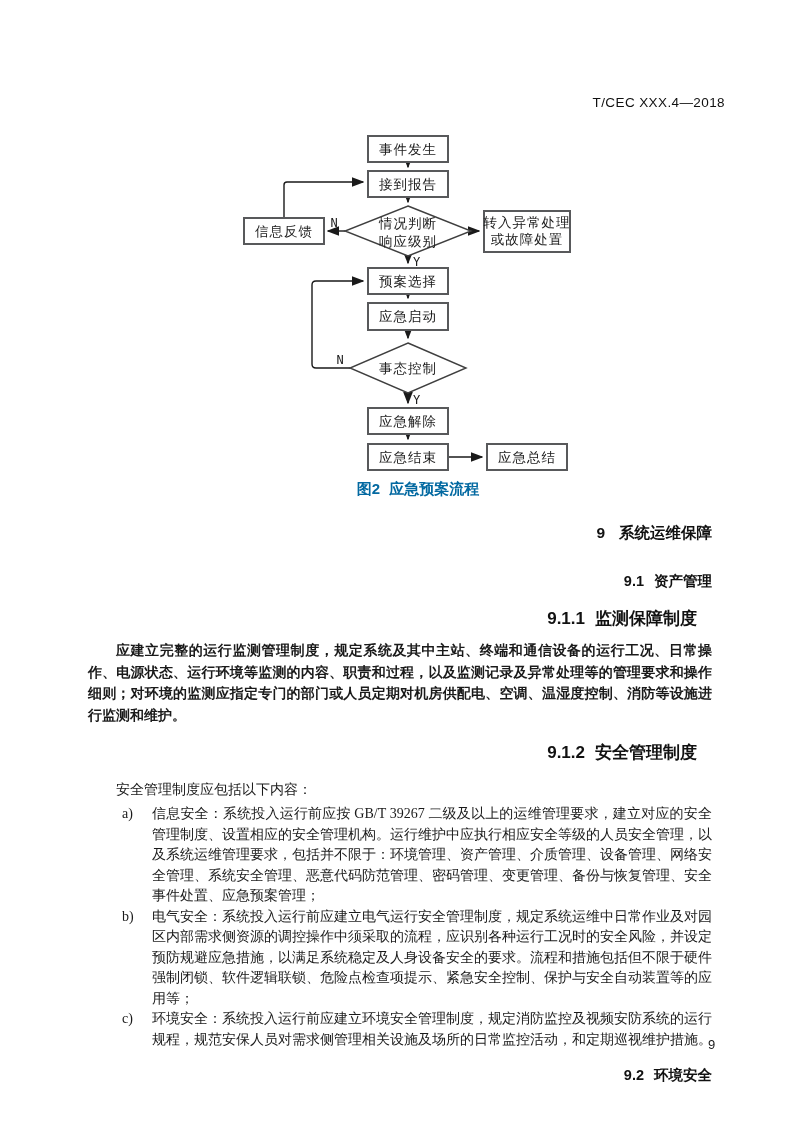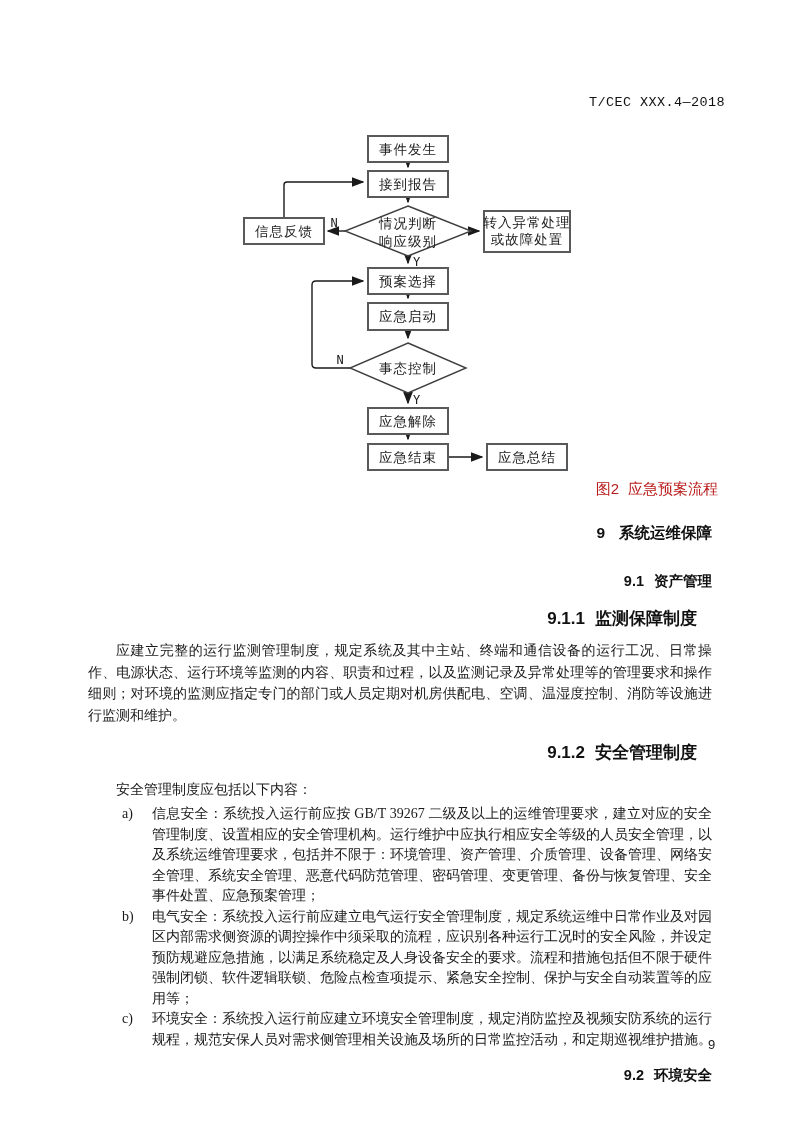--- a/index.html
+++ b/index.html
@@ -3,51 +3,51 @@
 <meta charset="utf-8">
 <style>
   html,body { margin:0; padding:0; }
   body {
     width:793px; height:1122px; background:#ffffff; position:relative;
     overflow:hidden; color:#1a1a1a;
     font-family:"Liberation Serif","DejaVu Serif",serif;
   }
   .std-header {
     position:absolute; top:95px; right:68px;
-    font-family:Liberation Mono, monospace;
+    font-family:Liberation Sans, sans-serif;
     font-size:13.5px; letter-spacing:0.4px; color:#111;margin-left:8px;
   }
   .flow-wrap { position:absolute; left:0; top:0; width:629px; height:510px; }
   .fbox { fill:#ffffff; stroke:#58595b; stroke-width:2; }
   .fdia { fill:#ffffff; stroke:#3f3f3f; stroke-width:1.4; }
   .fline { fill:none; stroke:#1a1a1a; stroke-width:1.4; }
   .ftext { font-family:"Liberation Serif","DejaVu Serif",serif; font-size:13.5px; fill:#1a1a1a; letter-spacing:1px; }
   .flabel { font-family:"DejaVu Sans Mono","Liberation Mono",monospace; font-size:12px; fill:#1a1a1a; }
   .fig-caption {
-    position:absolute; top:480px; left:118px; width:600px; text-align:right;
+    position:absolute; top:480px; left:118px; width:600px; text-align:center;
     font-family:"Liberation Sans","DejaVu Sans",sans-serif;
-    font-weight:normal; font-size:15px; color:#b91c1c;
+    font-weight:bold; font-size:15px; color:#0369a1;
   }
   .fig-caption .t { margin-left:9px; }
   .doc { position:absolute; left:88px; top:523px; width:624px; font-size:14px; }
   .h1, .h2, .h3 {
     font-family:"Liberation Sans","DejaVu Sans",sans-serif;
     font-weight:bold; color:#111;text-align:right;
   }
   .h1 { font-size:15.5px; margin:0 0 28px 0; }
   .h1 .t { margin-left:14px; }
   .h2 { font-size:14.5px; margin:0; }
   .h2 .t { margin-left:10px; }
   .h3 { font-size:17px; margin:15px; }
   .h3 .t { margin-left:10px; }
   .mb16 { margin-bottom:16px; }
   .mb10 { margin-bottom:10px; }
   .para {
     margin:0 0 14px 0; text-indent:2em; text-align:justify;
-    line-height:21.5px; font-size:14px;
+    line-height:21.5px; font-size:14px;font-weight:bold;
   }
   .intro { margin:12px 0 4px 0; text-indent:2em; line-height:21px; font-size:14px; }
   .list { padding-left:34px; }
   .li { display:flex; line-height:20.5px; font-size:14px; }
   .li-label { flex:none; width:30px; }
   .li-text { flex:1; text-align:justify; }
   .h2-last { margin-top:16px; }
   .page-num {
     position:absolute; top:1037px; left:708px;
     font-family:"Liberation Sans","DejaVu Sans",sans-serif; font-size:13px;

